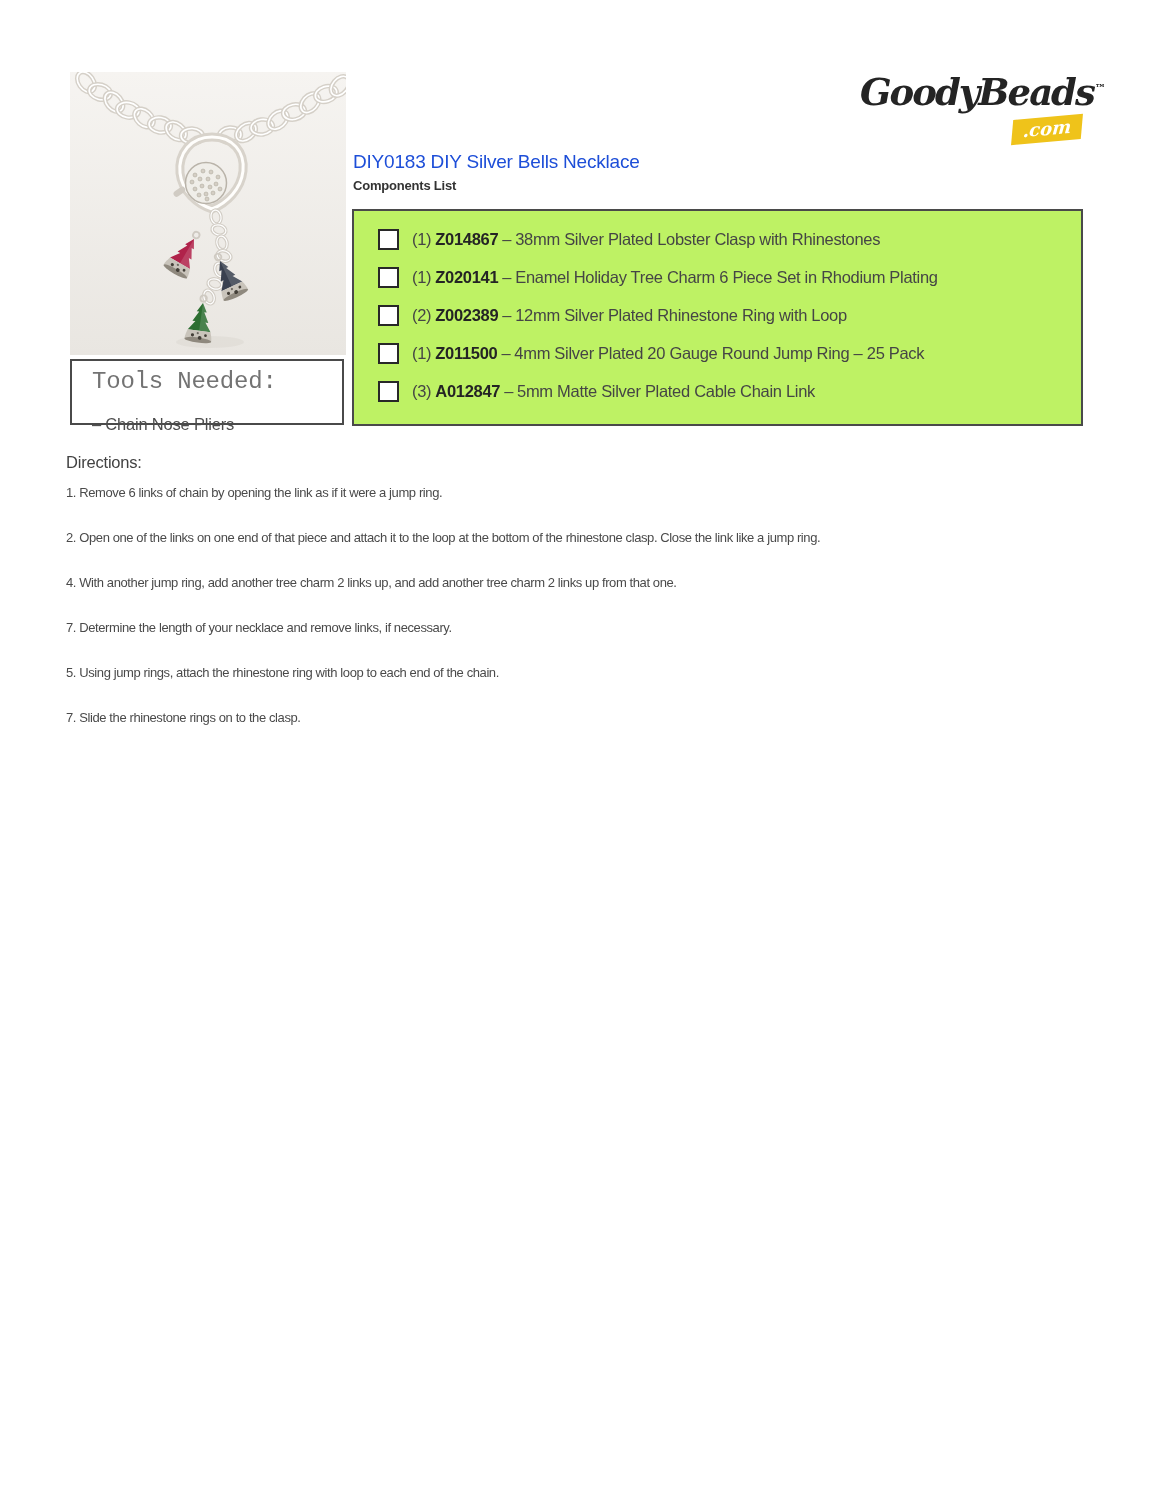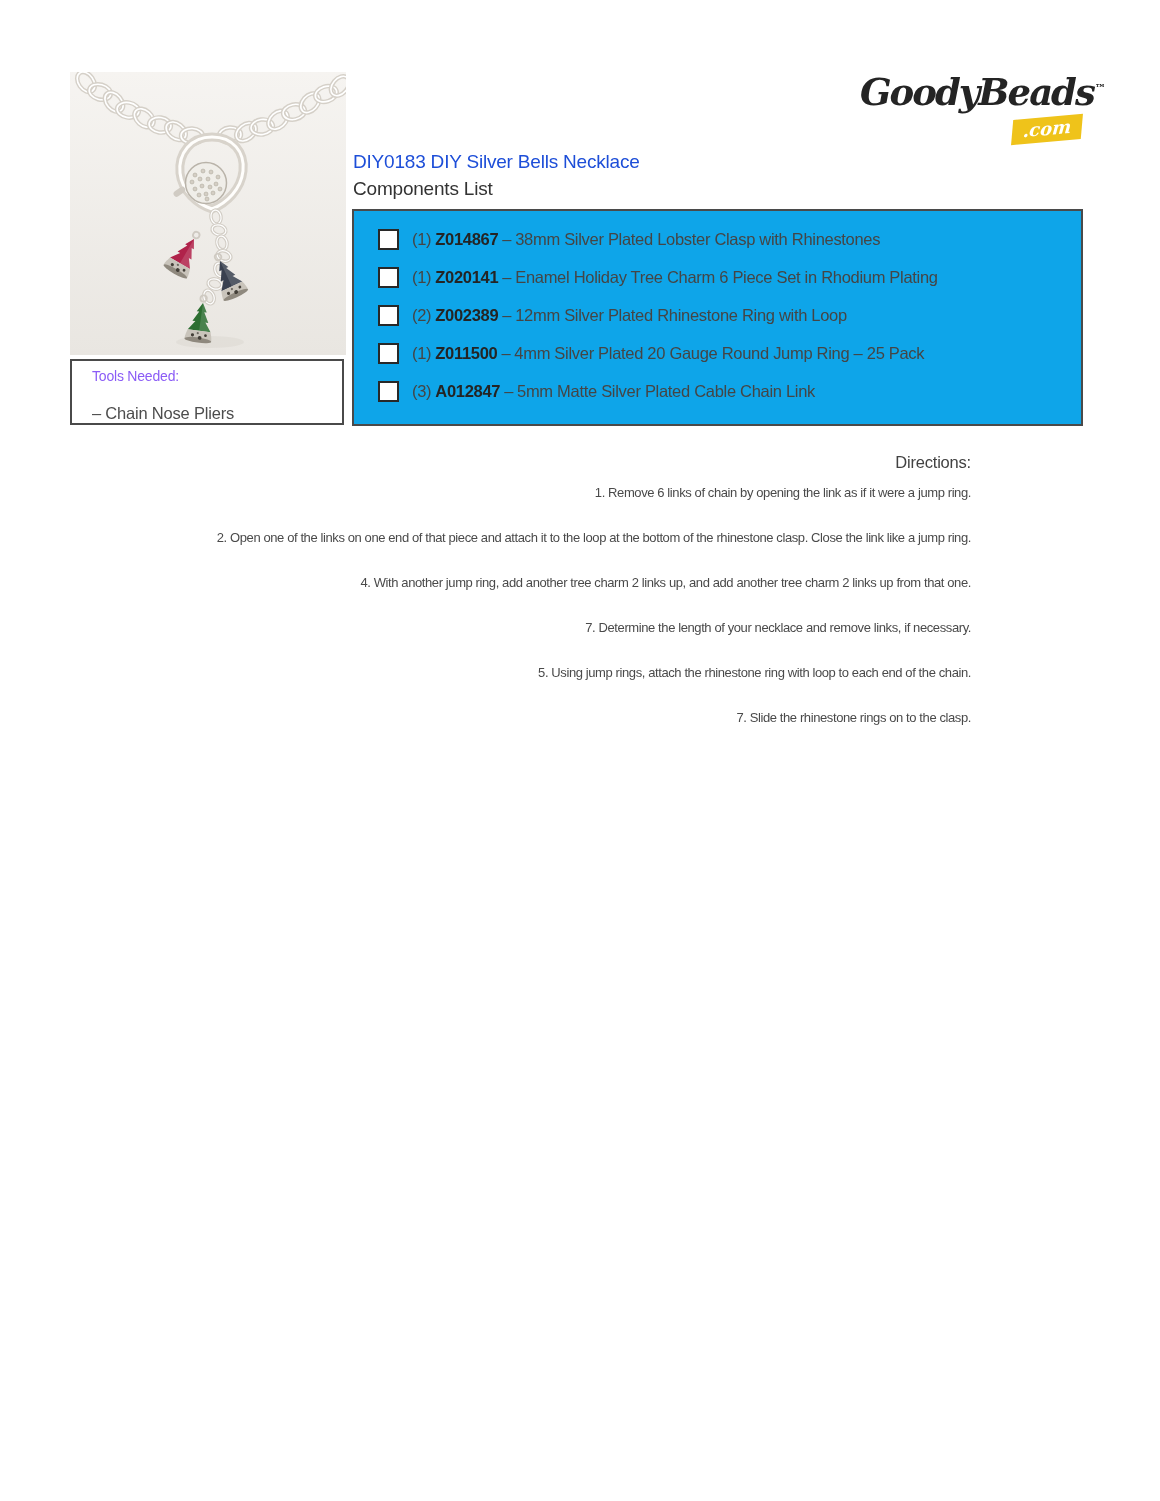--- a/index.html
+++ b/index.html
@@ -9,60 +9,60 @@
     font-family:"Liberation Sans", sans-serif; color:#474747; overflow:hidden;
   }
   
   .photo { position:absolute; left:70px; top:72px; width:276px; height:283px; }
   .photo svg { display:block; width:100%; height:100%; }
   
   .tools-box {
     position:absolute; left:70px; top:359px; width:274px; height:66px;
     border:2px solid #4a4a4a; padding:7px 6px 0 20px; background:#fff;
   }
-  .tools-heading { font-size:14px; color:#8b5cf6; letter-spacing:-0.2px; }
+  .tools-heading { font-size:24px; color:#737373; letter-spacing:-0.2px;font-family:Liberation Mono, monospace; }
   .tool-item { font-size:16.5px; color:#4d4d4d; margin-top:20px; letter-spacing:-0.2px; }
   
   .logo { position:absolute; left:860px; top:70px; width:232px; height:82px; }
   .wordmark {
     font-family:"DejaVu Serif", serif; font-style:italic; font-weight:bold;
     font-size:37px; color:#242424; letter-spacing:-2px; white-space:nowrap;
   }
   .tm { font-size:11px; vertical-align:super; letter-spacing:0; margin-left:1px; }
   .flag {
     position:absolute; right:10px; top:47px; background:#EFC31A; color:#ffffff;
     font-family:"DejaVu Serif", serif; font-style:italic; font-weight:bold;
     font-size:18px; line-height:24px; padding:0 11px 1px;
     transform:rotate(-5deg) skewX(-10deg);
   }
   
   .title {
     position:absolute; left:353px; top:151px; font-size:19px; color:#1d4ed8;
     letter-spacing:-0.2px;
   }
   .comp-heading {
-    position:absolute; left:353px; top:178px; font-size:19px; font-weight:normal;
+    position:absolute; left:353px; top:178px; font-size:13px; font-weight:bold;
     color:#333333; letter-spacing:-0.2px;
   }
   
   .comp-box {
     position:absolute; left:352px; top:209px; width:731px; height:217px;
-    border:2px solid #4a4a4a; padding:9px 0 0 24px; background:#0ea5e9;
+    border:2px solid #4a4a4a; padding:9px 0 0 24px; background:#bef264;
   }
   .comp-row { height:38px; display:flex; align-items:center; }
   .checkbox {
     width:21px; height:21px; border:2.5px solid #282828; background:#fff;
     flex:0 0 auto; margin-right:13px;
   }
   .comp-text { font-size:16.5px; color:#454545; letter-spacing:-0.3px; white-space:nowrap; }
   .comp-text b { color:#242424; }
   .comp-text .sep { margin:0 4px; }
   .comp-text .qty { margin-right:4px; }
   
-  .directions { position:absolute; left:66px; top:453px; width:905px;text-align:right; }
+  .directions { position:absolute; left:66px; top:453px; width:905px; }
   .dir-heading { font-size:16.5px; color:#424242; letter-spacing:-0.2px; margin-bottom:9px; }
   .step { font-size:13px; line-height:23px; color:#4a4a4a; letter-spacing:-0.4px; margin:0 0 22px 0; }
 </style>
 </head>
 <body>
 
 <div class="page">
 
   <div class="photo">
     <svg viewBox="0 0 276 283" xmlns="http://www.w3.org/2000/svg">

